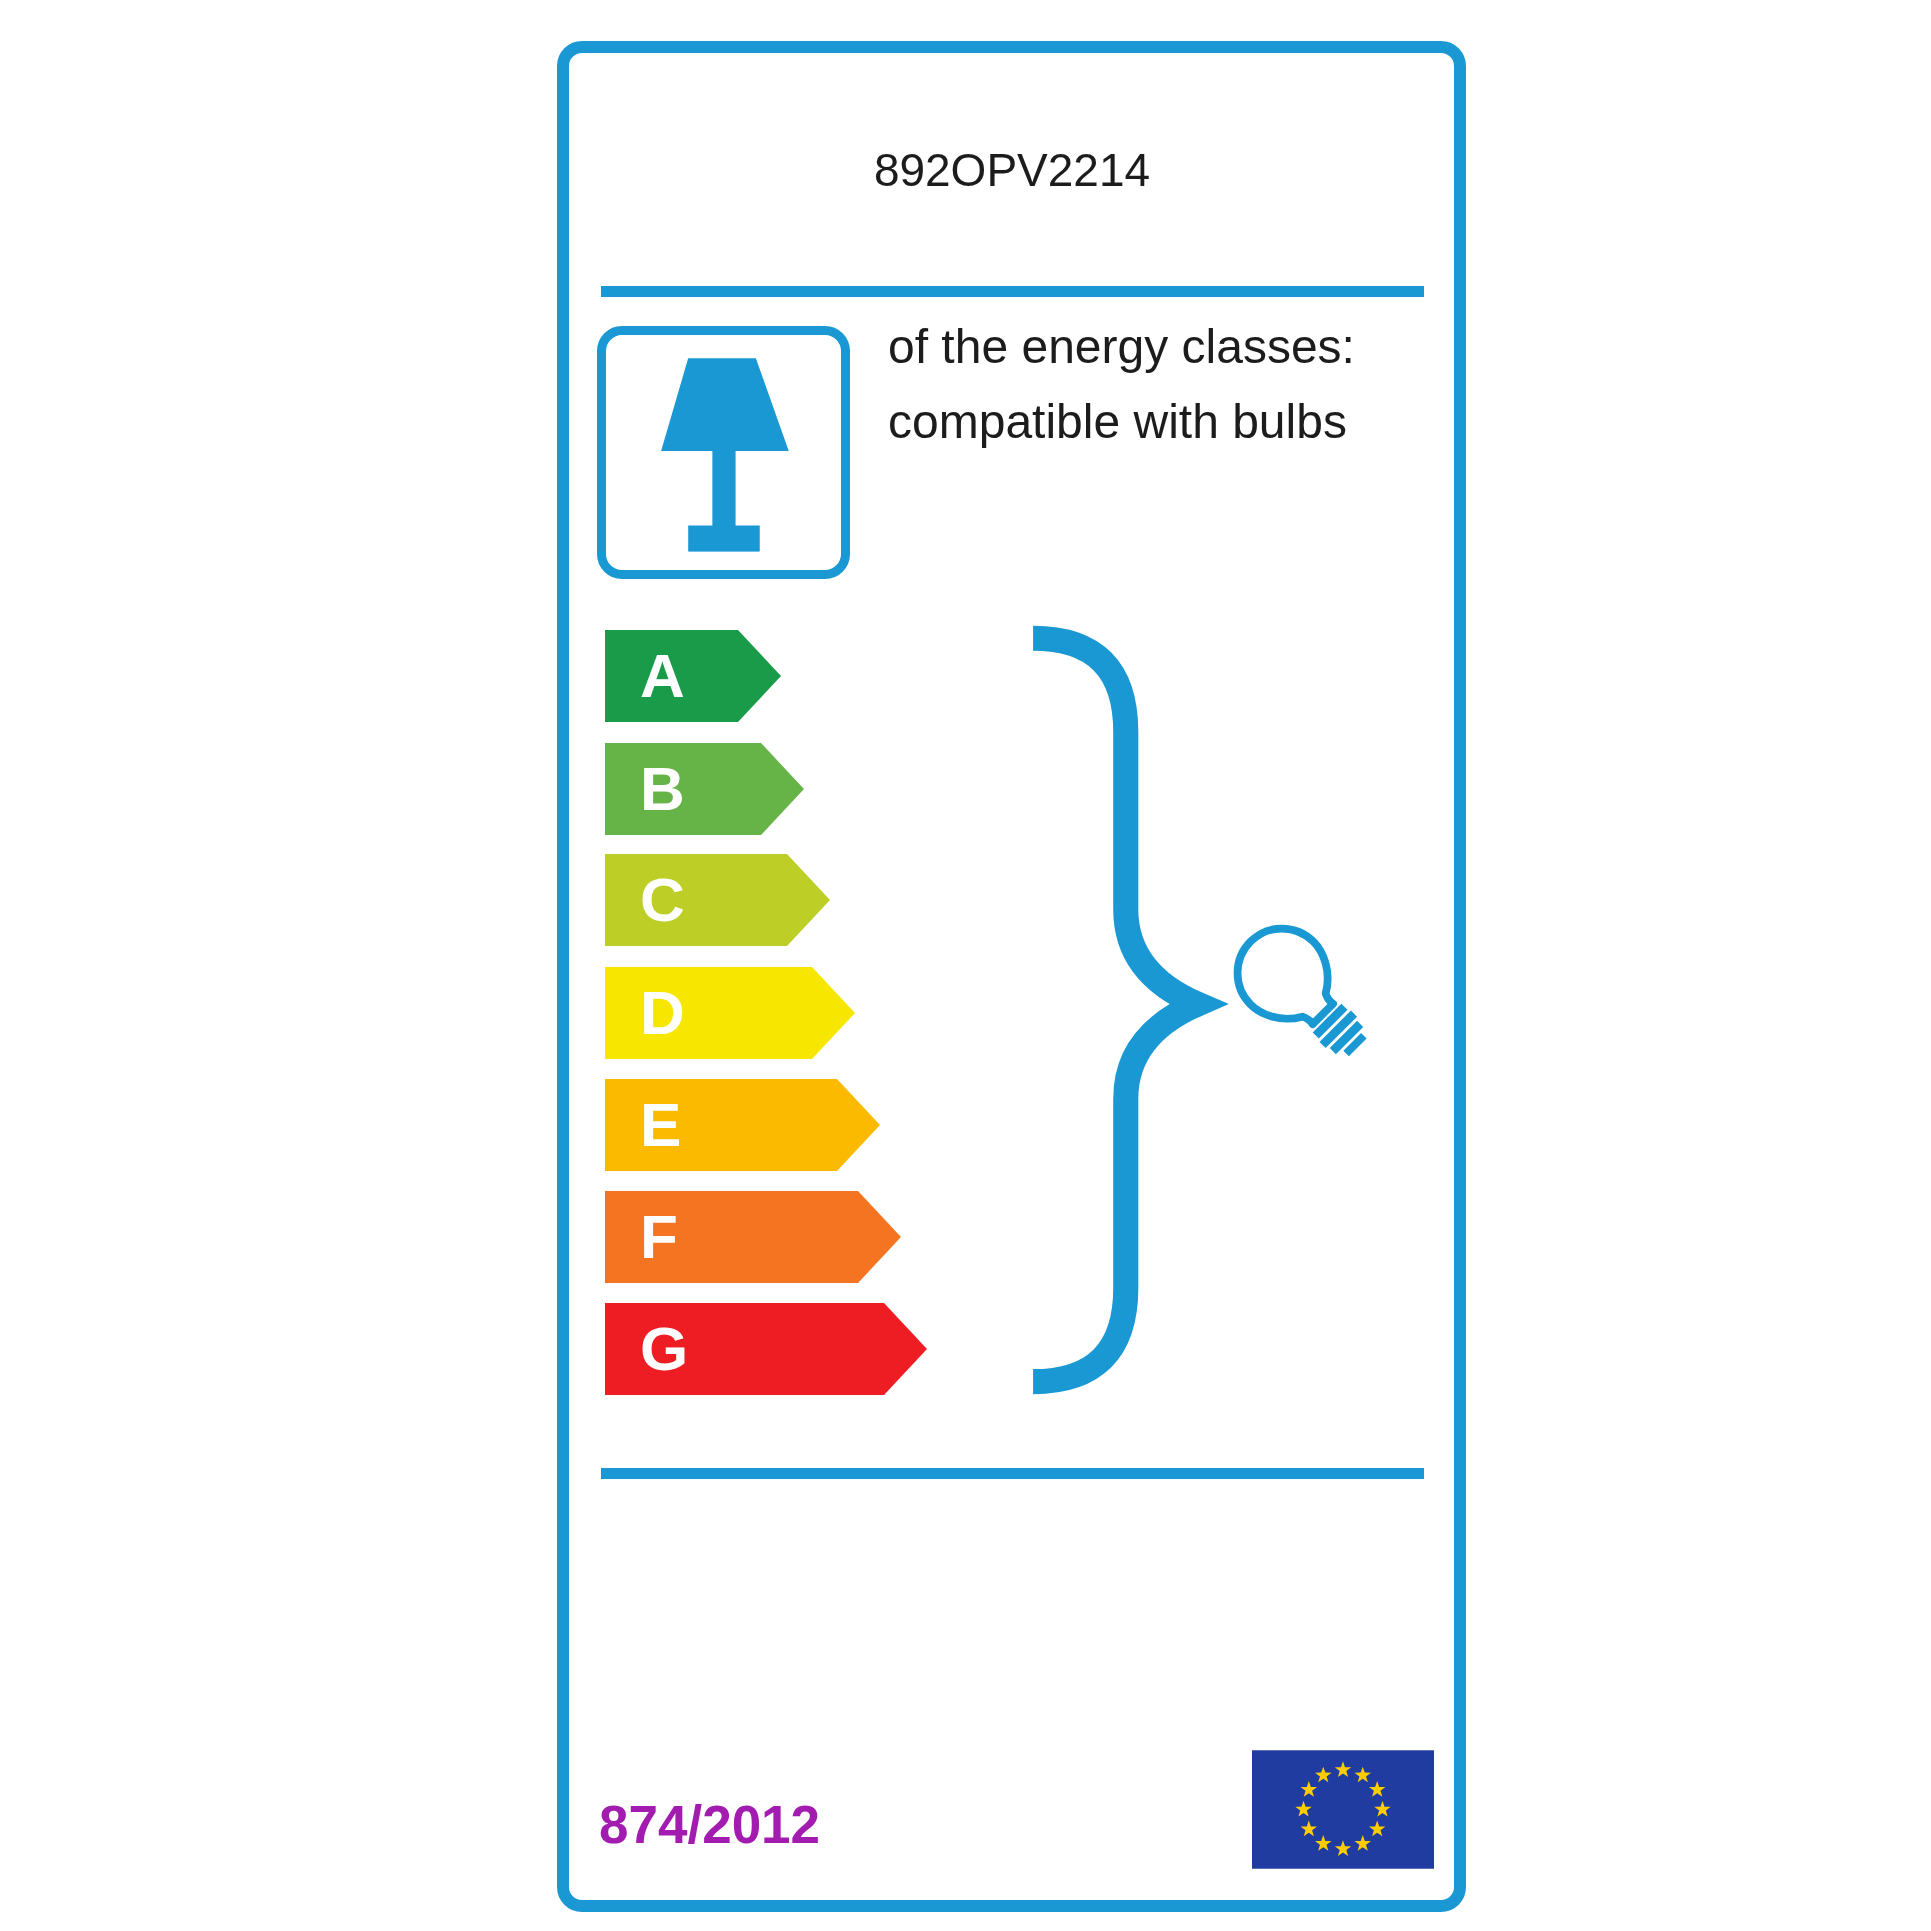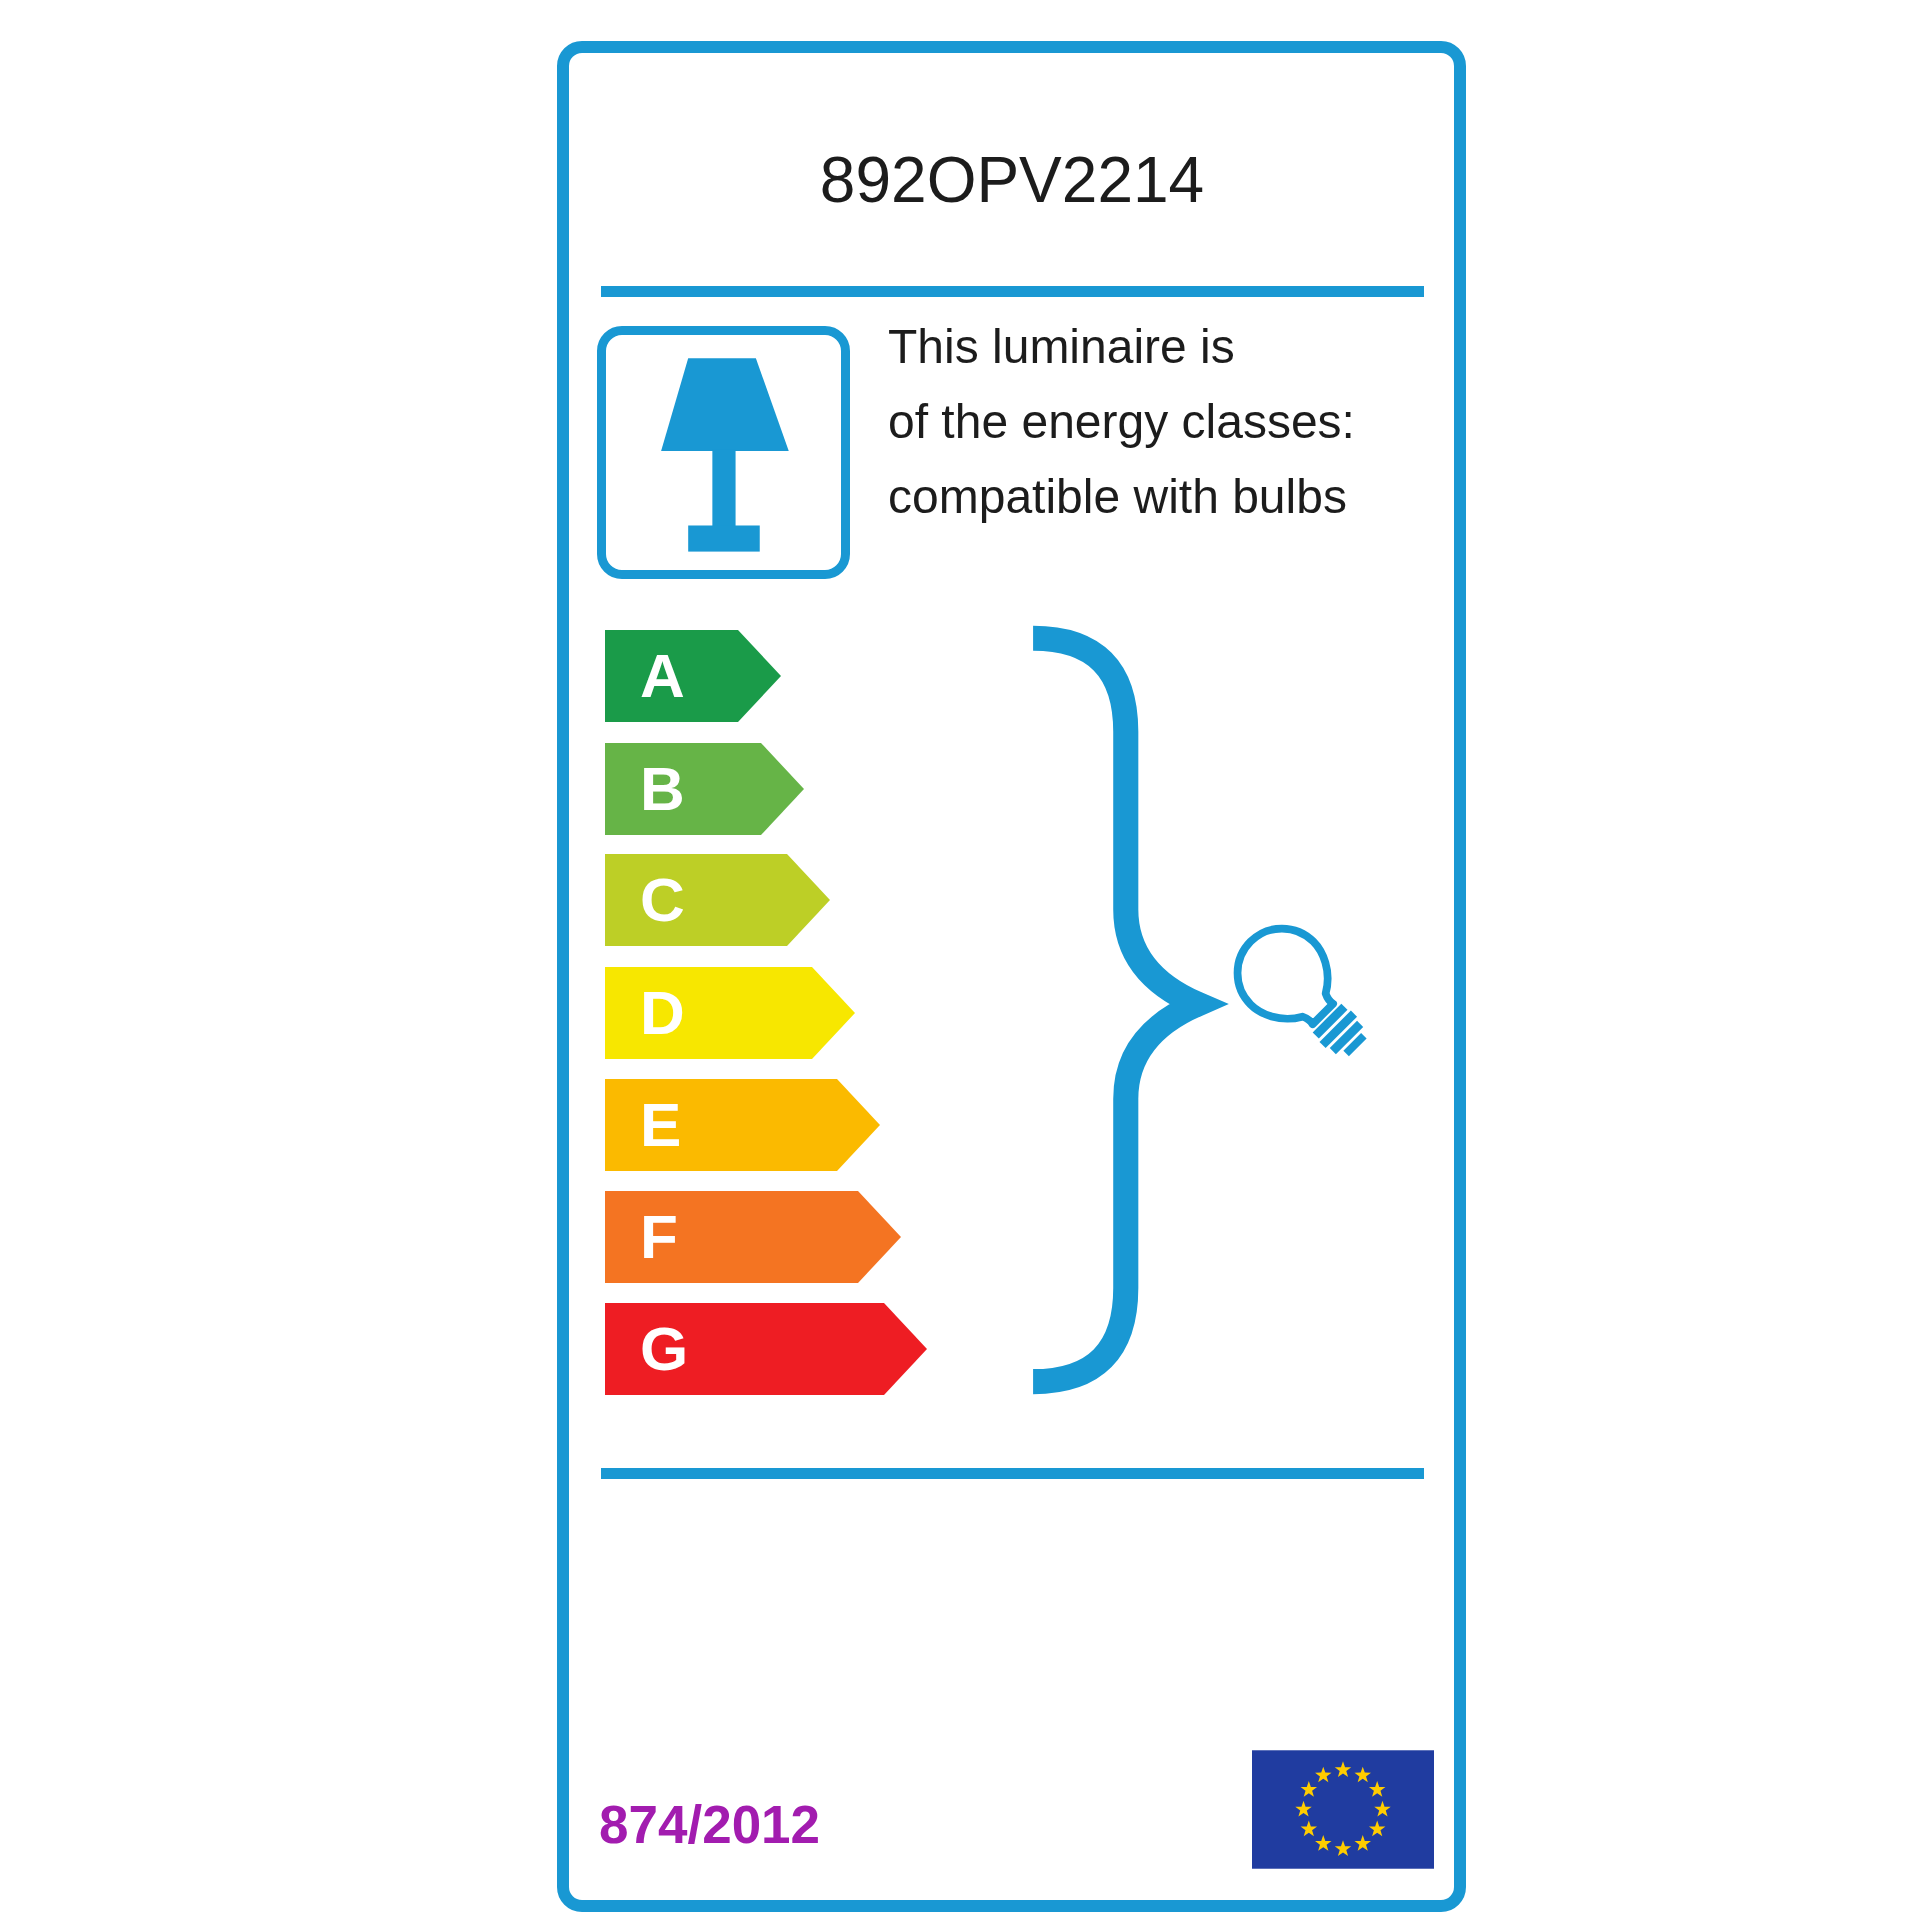--- a/index.html
+++ b/index.html
@@ -11,21 +11,21 @@
     width:1931px;height:1931px;position:relative;background:#ffffff;
     font-family:"Liberation Sans", sans-serif;overflow:hidden;
   }
   .label-frame{
     position:absolute;left:557px;top:41px;width:909px;height:1871px;
     border:12.6px solid var(--accent);border-radius:25px;box-sizing:border-box;
     background:#fff;
   }
   .product-title{
     position:absolute;left:570px;top:143px;width:884px;text-align:center;
-    font-size:64px;color:var(--ink);letter-spacing:0;
+    font-size:46px;color:var(--ink);letter-spacing:0;
   }
   .divider{
     position:absolute;left:601px;width:823px;height:10.6px;background:var(--accent);
   }
   .divider-top{top:286px;}
   .divider-bottom{top:1468px;}
   .lamp-box{
     position:absolute;left:597px;top:326px;width:253px;height:253px;
     border:9.7px solid var(--accent);border-radius:25px;box-sizing:border-box;
   }
@@ -65,21 +65,20 @@
 
   <div class="lamp-box">
     <svg viewBox="0 0 242 242">
       <polygon points="85,24 155,24 189,120 57,120" fill="#1998d3"></polygon>
       <rect x="110" y="118" width="24" height="82" fill="#1998d3"></rect>
       <rect x="85" y="197" width="74" height="27" fill="#1998d3"></rect>
     </svg>
   </div>
 
   <div class="compat-text">
-    <div>This luminaire is</div>
     <div>of the energy classes:</div>
     <div>compatible with bulbs</div>
   </div>
 
   <div class="arrow arrow-a" style="background-color: rgb(26, 155, 73);">A</div>
   <div class="arrow arrow-b" style="background-color: rgb(102, 180, 71);">B</div>
   <div class="arrow arrow-c" style="background-color: rgb(189, 207, 38);">C</div>
   <div class="arrow arrow-d" style="background-color: rgb(247, 231, 0);">D</div>
   <div class="arrow arrow-e" style="background-color: rgb(251, 186, 0);">E</div>
   <div class="arrow arrow-f" style="background-color: rgb(244, 116, 34);">F</div>

